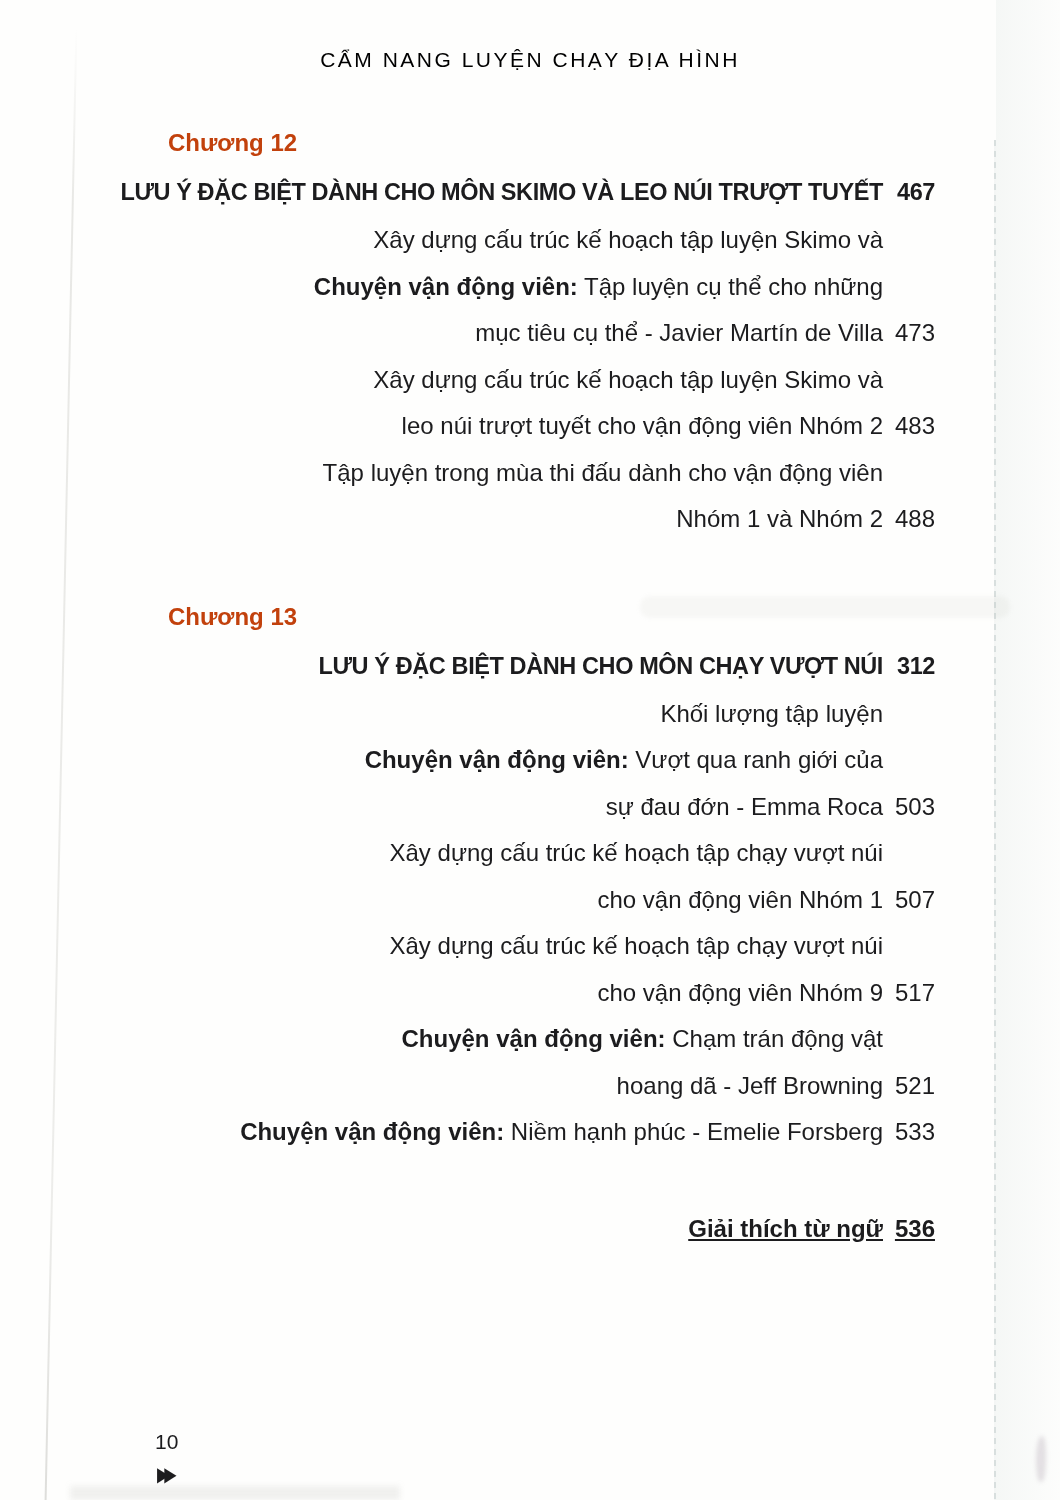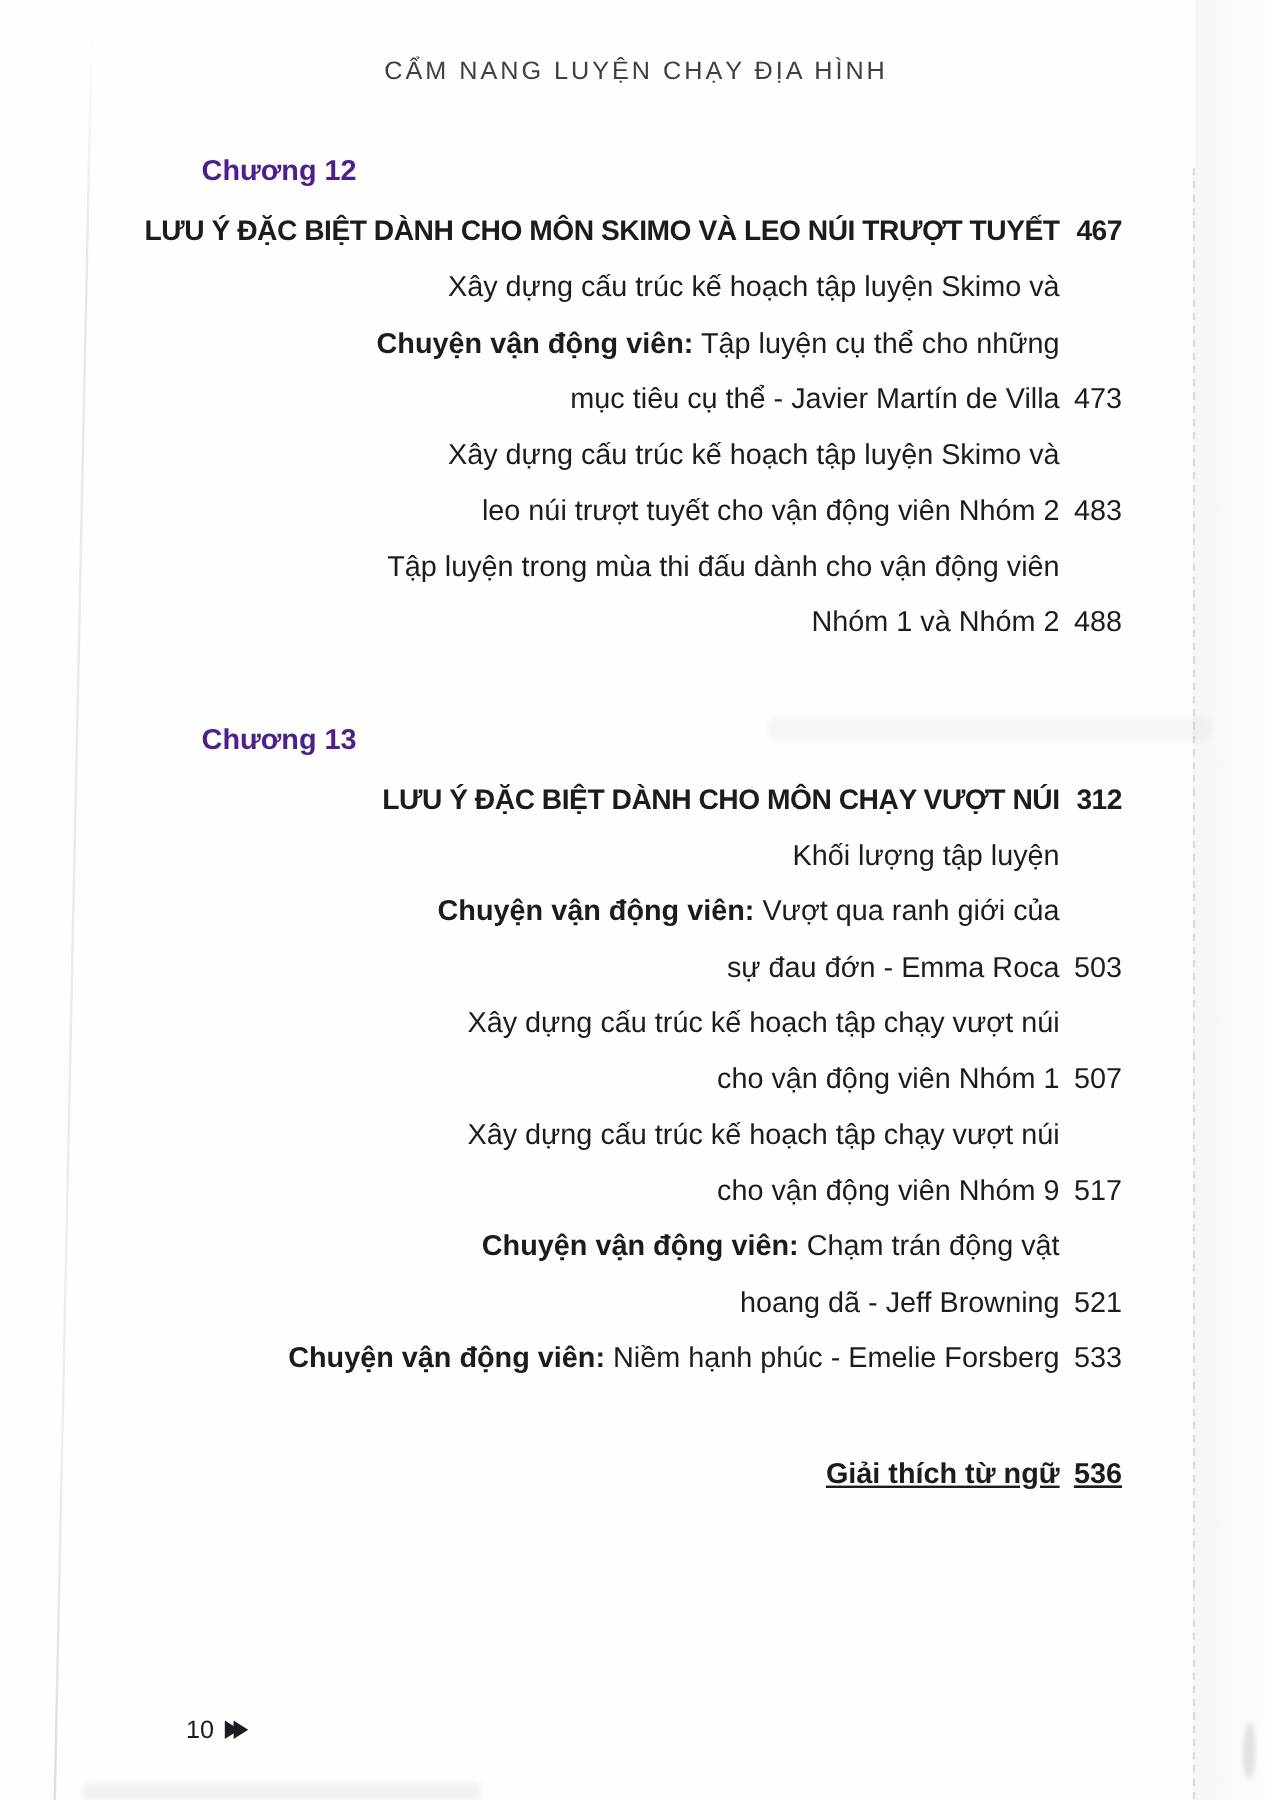--- a/index.html
+++ b/index.html
@@ -36,54 +36,54 @@
   .shadow-corner {
     position:absolute; right:14px; bottom:18px; width:10px; height:46px;
     background:rgba(120,100,120,.18); border-radius:60% 40% 50% 50%; filter:blur(2px);
   }
 
   
   .running-head {
     position:absolute; top:48px; left:0; width:100%;
     text-align:center;
     font-size:21px; letter-spacing:2.5px;
-    color:#404040;
+    color:#000000;
   }
 
   
   .toc {
     position:absolute; left:168px; top:119px; width:767px;
   }
   .row {
     display:flex; justify-content:flex-end; align-items:baseline;
     height:46.5px; line-height:46.5px;
     font-size:24px;
   }
   .row .txt { white-space:nowrap; }
   .row .pg  { text-align:right; min-width:52px; }
   .row .pfx { font-weight:bold; }
   .indent { padding-left:32px; }
 
   .chapter-label {
     height:48px; line-height:48px;
-    font-size:24px; font-weight:bold; color:#4c1d95;
+    font-size:24px; font-weight:bold; color:#c2410c;
   }
   .chapter-title {
     height:50px; line-height:50px;
     font-size:23.5px; font-weight:bold; letter-spacing:-0.4px;
   }
   .chapter-title .pg { font-weight:bold; }
   .gap-top { margin-top:50px; }
   .bold-row, .bold-row .pg { font-weight:bold;text-decoration:underline; }
 
   
   .footer {
     position:absolute; left:155px; top:1430px;
     font-size:21px; line-height:24px;
-    display:flex; align-items:center; gap:9px;
+    display:flex; align-items:center; gap:9px;flex-direction:column;
   }
   .arrows {
     font-size:16px; letter-spacing:-5px; padding-right:5px;
     transform:scaleY(1.25); display:inline-block;
   }
 </style>
 </head>
 <body>
 
 <div class="edge-right-band"></div>

